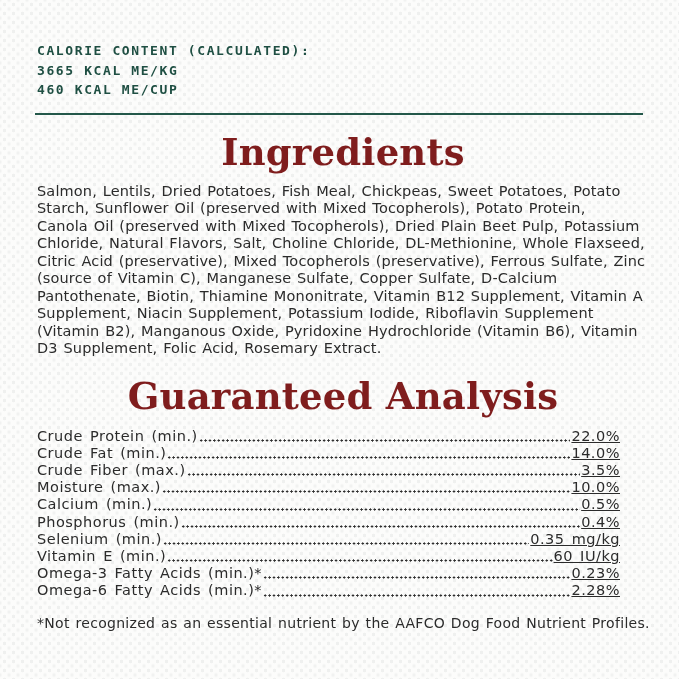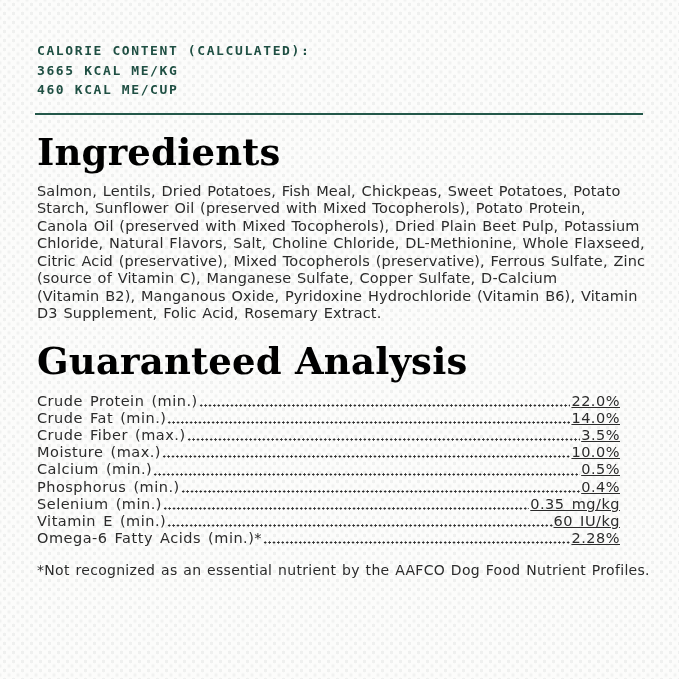--- a/index.html
+++ b/index.html
@@ -18,22 +18,22 @@
   .page{box-sizing:border-box;width:679px;height:679px;padding:41px 30px 10px 37px;}
 
   
   .cal{font-family:"DejaVu Sans Mono", monospace;font-weight:700;color:#1f4f43;
        font-size:13px;line-height:19.5px;letter-spacing:1.6px;}
 
   
   .rule{height:0;border:0;border-top:2px solid #24584a;width:608px;margin:13px 0 0 -2px;}
 
   
-  .h-serif{font-family:"DejaVu Serif", serif;font-weight:700;color:#000000;
-           font-size:37px;line-height:44px;margin:0;letter-spacing:0.2px;}
+  .h-serif{font-family:"DejaVu Serif", serif;font-weight:700;color:#7f1d1d;
+           font-size:37px;line-height:44px;margin:0;letter-spacing:0.2px;text-align:center;}
   .h1{margin-top:15px;}
   .h2{margin-top:15px;line-height:46px;}
 
   
   .ing{margin-top:9px;}
   .ing-line{font-size:14.5px;line-height:17.5px;letter-spacing:0.15px;word-spacing:1px;
             white-space:nowrap;}
 
   
   .ga{margin-top:9px;width:583px;}
@@ -64,20 +64,22 @@
   <hr class="rule">
 
   <h1 class="h-serif h1">Ingredients</h1>
   <div class="ing">
     <div class="ing-line">Salmon, Lentils, Dried Potatoes, Fish Meal, Chickpeas, Sweet Potatoes, Potato</div>
     <div class="ing-line">Starch, Sunflower Oil (preserved with Mixed Tocopherols), Potato Protein,</div>
     <div class="ing-line">Canola Oil (preserved with Mixed Tocopherols), Dried Plain Beet Pulp, Potassium</div>
     <div class="ing-line">Chloride, Natural Flavors, Salt, Choline Chloride, DL-Methionine, Whole Flaxseed,</div>
     <div class="ing-line">Citric Acid (preservative), Mixed Tocopherols (preservative), Ferrous Sulfate, Zinc</div>
     <div class="ing-line">(source of Vitamin C), Manganese Sulfate, Copper Sulfate, D-Calcium</div>
+    <div class="ing-line">Pantothenate, Biotin, Thiamine Mononitrate, Vitamin B12 Supplement, Vitamin A</div>
+    <div class="ing-line">Supplement, Niacin Supplement, Potassium Iodide, Riboflavin Supplement</div>
     <div class="ing-line">(Vitamin B2), Manganous Oxide, Pyridoxine Hydrochloride (Vitamin B6), Vitamin</div>
     <div class="ing-line">D3 Supplement, Folic Acid, Rosemary Extract.</div>
   </div>
 
   <h1 class="h-serif h2">Guaranteed Analysis</h1>
   <div class="ga">
     <div class="ga-row">
       <span class="ga-label">Crude Protein (min.)</span>
       <span class="ga-dots"></span>
       <span class="ga-value">22.0%</span>
@@ -111,20 +113,25 @@
       <span class="ga-label">Selenium (min.)</span>
       <span class="ga-dots"></span>
       <span class="ga-value">0.35 mg/kg</span>
     </div>
     <div class="ga-row">
       <span class="ga-label">Vitamin E (min.)</span>
       <span class="ga-dots"></span>
       <span class="ga-value">60 IU/kg</span>
     </div>
     <div class="ga-row">
+      <span class="ga-label">Omega-3 Fatty Acids (min.)*</span>
+      <span class="ga-dots"></span>
+      <span class="ga-value">0.23%</span>
+    </div>
+    <div class="ga-row">
       <span class="ga-label">Omega-6 Fatty Acids (min.)*</span>
       <span class="ga-dots"></span>
       <span class="ga-value">2.28%</span>
     </div>
   </div>
 
   <div class="foot">*Not recognized as an essential nutrient by the AAFCO Dog Food Nutrient Profiles.</div>
 
 </div>
 

